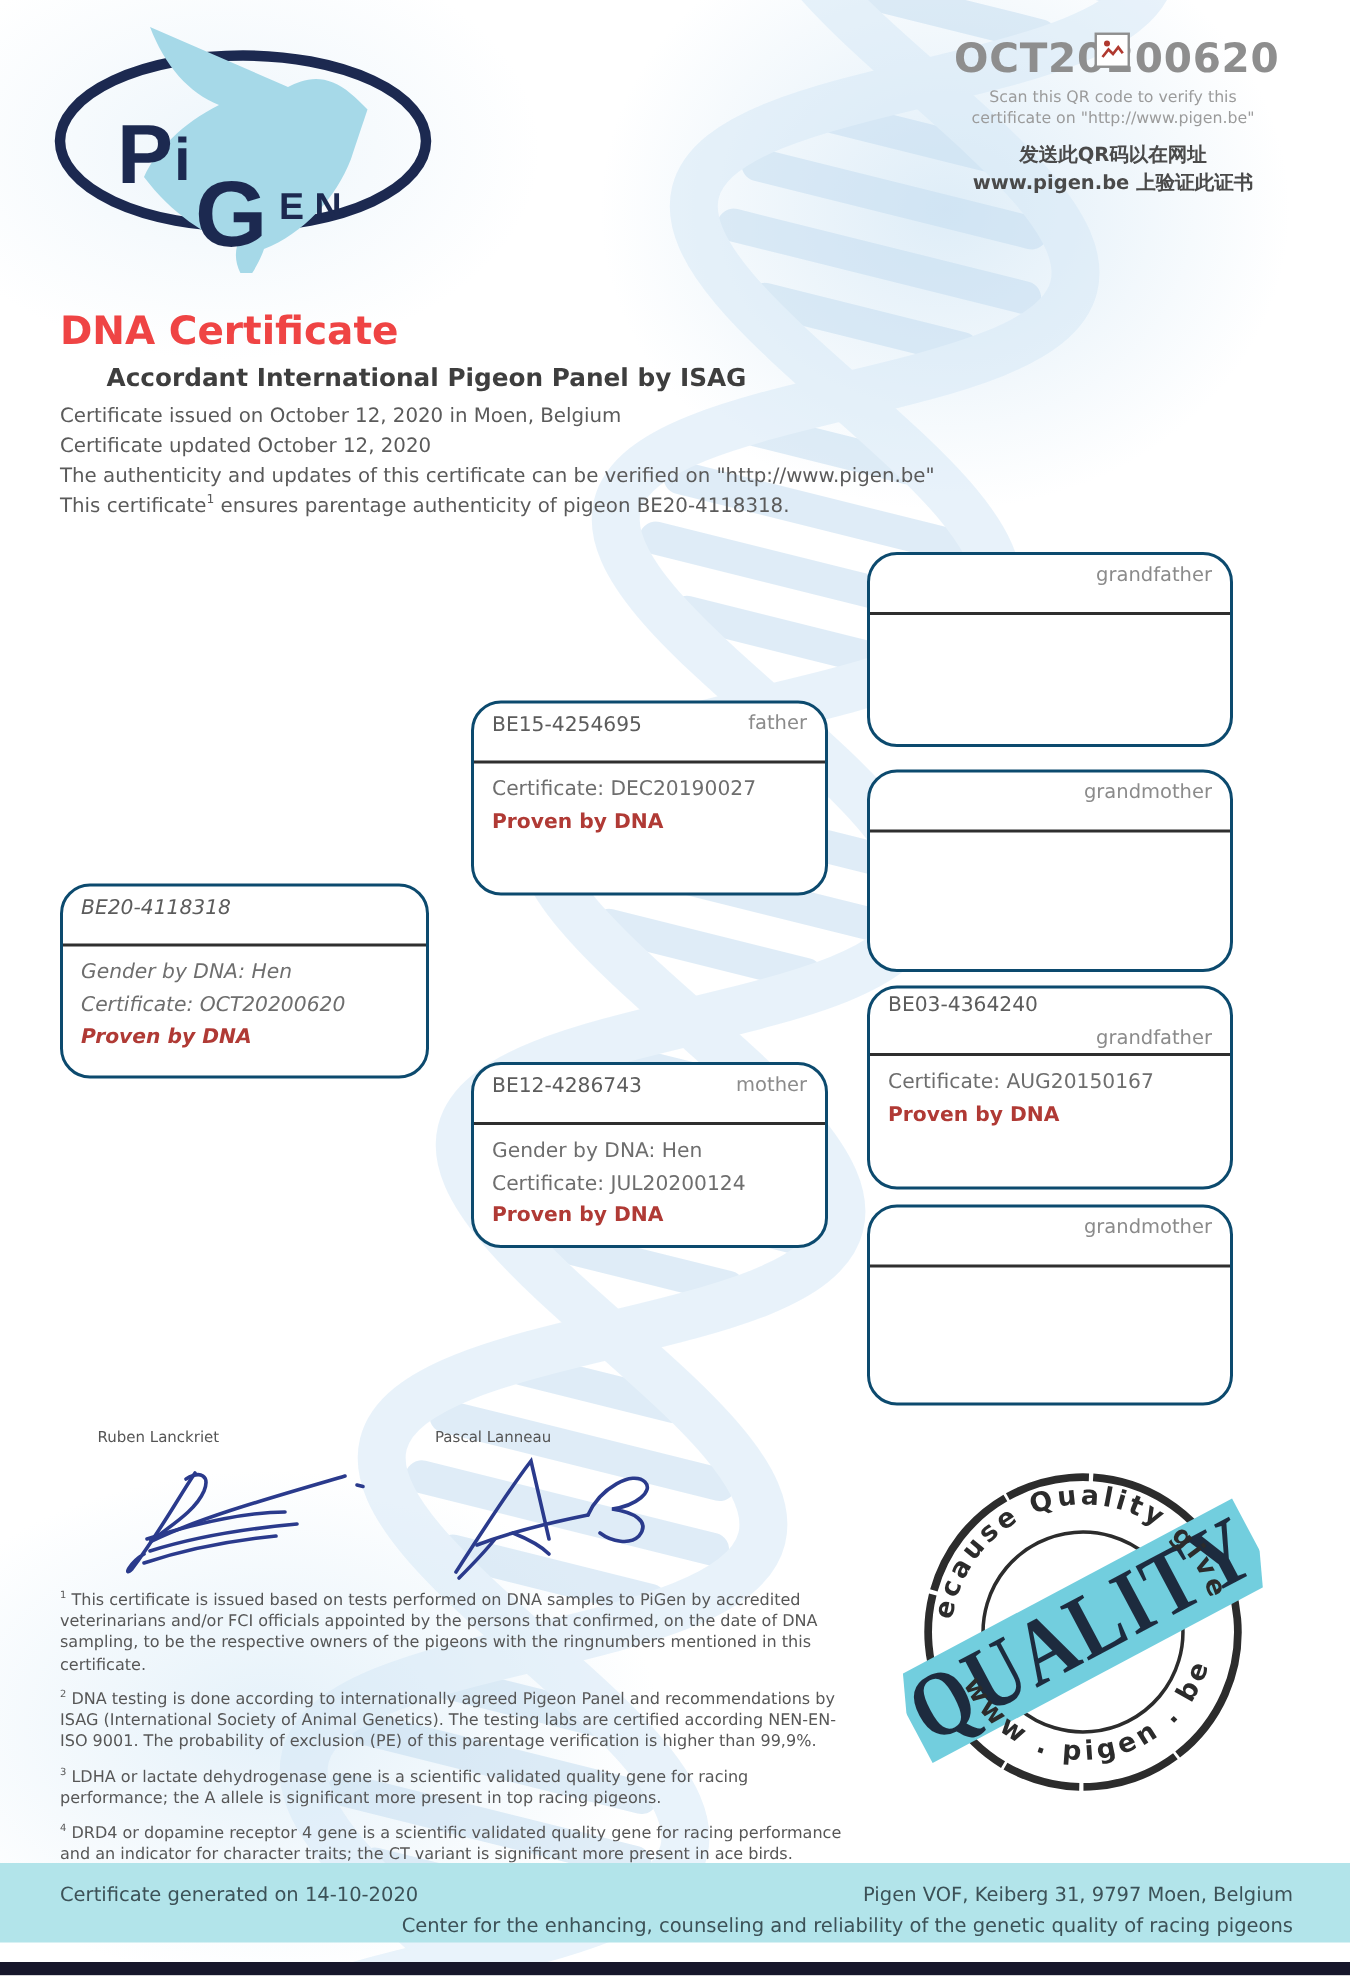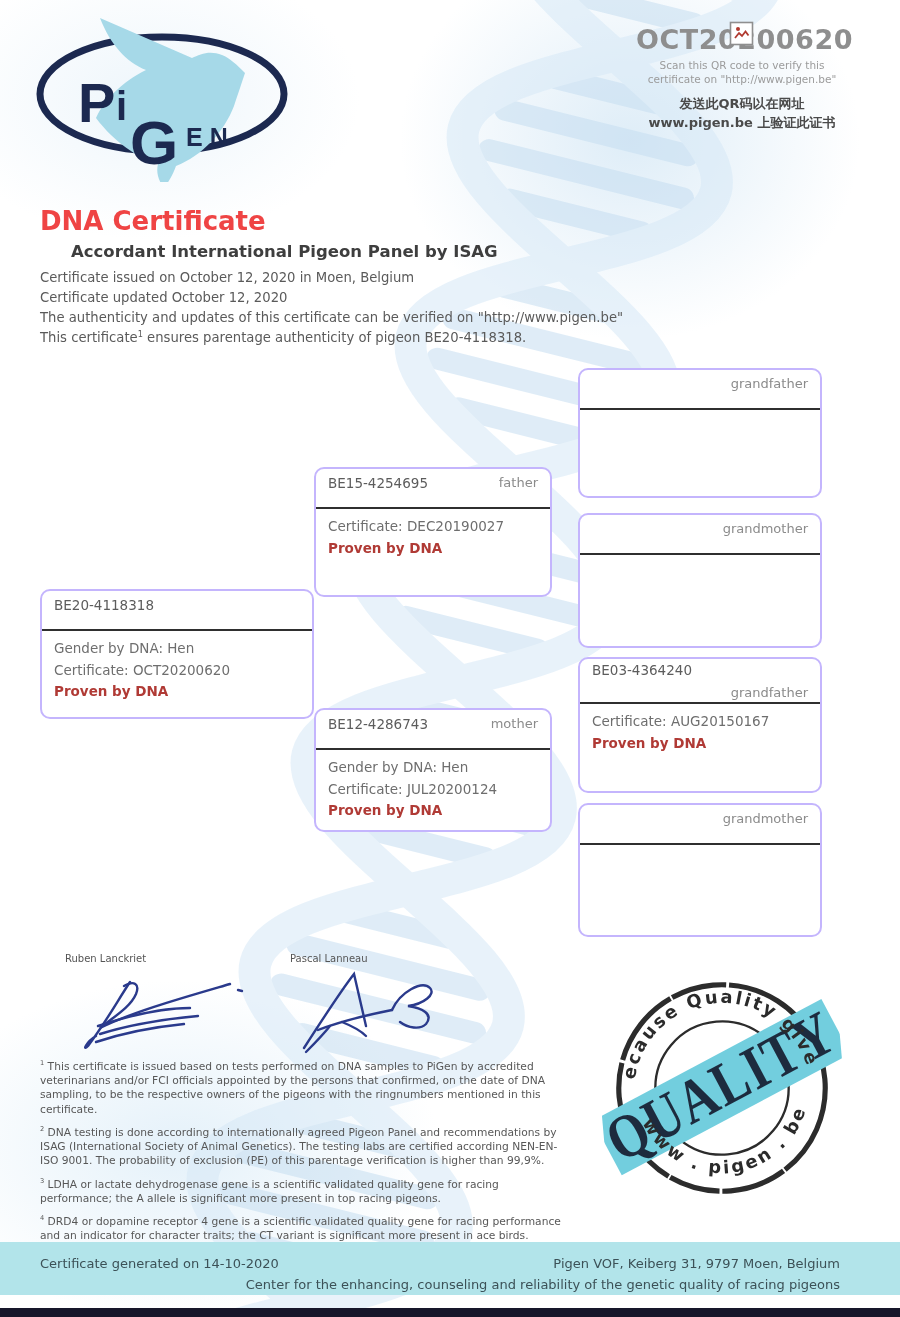--- a/index.html
+++ b/index.html
@@ -24,51 +24,51 @@
   .broken-img{position:absolute;left:93px;top:-3px;width:25px;height:25px;display:inline-block;}
   .hdr-scan{margin-top:3px;font-size:10.5px;color:#9b9b9b;line-height:1.35;}
   .hdr-cn{margin-top:9px;font-size:13px;color:#4a4a4a;font-weight:600;line-height:1.45;}
   
   .title{position:absolute;left:40px;top:206px;font-size:26px;font-weight:bold;color:#ef4444;}
   .subtitle{position:absolute;left:40px;top:242px;font-size:16.5px;font-weight:bold;color:#3e3e3e;margin-left:31px;}
   .issued{position:absolute;left:40px;top:268px;font-size:13.2px;color:#5a5a5a;line-height:1.5;}
   .verify{position:absolute;left:40px;top:308px;font-size:13.2px;color:#5a5a5a;line-height:1.5;}
   sup{vertical-align:super;font-size:.62em;line-height:0;}
   
-  .box{position:absolute;background:#fff;border:2px solid #c4b5fd;border-radius:10px;box-sizing:border-box;}
+  .box{position:absolute;background:#fff;border:2px solid #0c4a6e;border-radius:20px;box-sizing:border-box;}
   .box-header{height:40px;border-bottom:2px solid #2f2f2f;padding:6px 12px 0;box-sizing:border-box;
     display:flex;justify-content:space-between;align-items:flex-start;}
   .box-header .ring{font-size:13.5px;color:#5c5c5c;}
   .box-header .relation{font-size:13px;color:#8b8b8b;}
   .box-header.two-line{flex-direction:column;align-items:stretch;height:45px;padding-top:3px;}
   .box-header.two-line .relation{text-align:right;line-height:1.3;}
   .box-body{padding:7px 12px;font-size:13.5px;color:#6e6e6e;line-height:1.6;}
   .proven{color:#b03a35;font-weight:600;}
   .box-gf1{left:578px;top:368px;width:244px;height:130px;}
   .box-father{left:314px;top:467px;width:238px;height:130px;}
   .box-gm1{left:578px;top:513px;width:244px;height:135px;}
-  .box-subject{left:40px;top:589px;width:274px;height:130px;}
+  .box-subject{left:40px;top:589px;width:246px;height:130px;font-style:italic;}
   .box-gf2{left:578px;top:657px;width:244px;height:136px;}
   .box-mother{left:314px;top:708px;width:238px;height:124px;}
   .box-gm2{left:578px;top:803px;width:244px;height:134px;}
   
   .sig-name{position:absolute;font-size:10px;color:#555;}
   .sig1-name{left:65px;top:953px;}
   .sig2-name{left:290px;top:953px;}
   .sig-svg{position:absolute;}
   .sig1-svg{left:72px;top:972px;width:190px;height:88px;}
   .sig2-svg{left:296px;top:964px;width:150px;height:98px;}
   
   .footnotes{position:absolute;left:40px;top:1060px;width:527px;font-size:10.7px;color:#575757;line-height:1.33;}
   .footnotes p{margin:0 0 9px 0;}
   
   .stamp{position:absolute;left:600px;top:966px;width:244px;height:244px;transform:rotate(-5deg);}
   
   .footer-bar{position:absolute;left:0;top:1242px;width:900px;height:53px;background:#b2e4ea;box-sizing:border-box;
-    padding:14px 60px 0 40px;color:#3c5157;font-size:13px;}
+    padding:14px 38px 0 40px;color:#3c5157;font-size:13px;}
   .footer-row{display:flex;justify-content:space-between;}
   .footer-tagline{text-align:right;margin-top:6px;}
   .bottom-strip{position:absolute;left:0;top:1308px;width:900px;height:9px;background:#16162a;}
 </style>
 </head>
 <body>
 
 <div class="page">
 
   <div class="blob blob1"></div>

